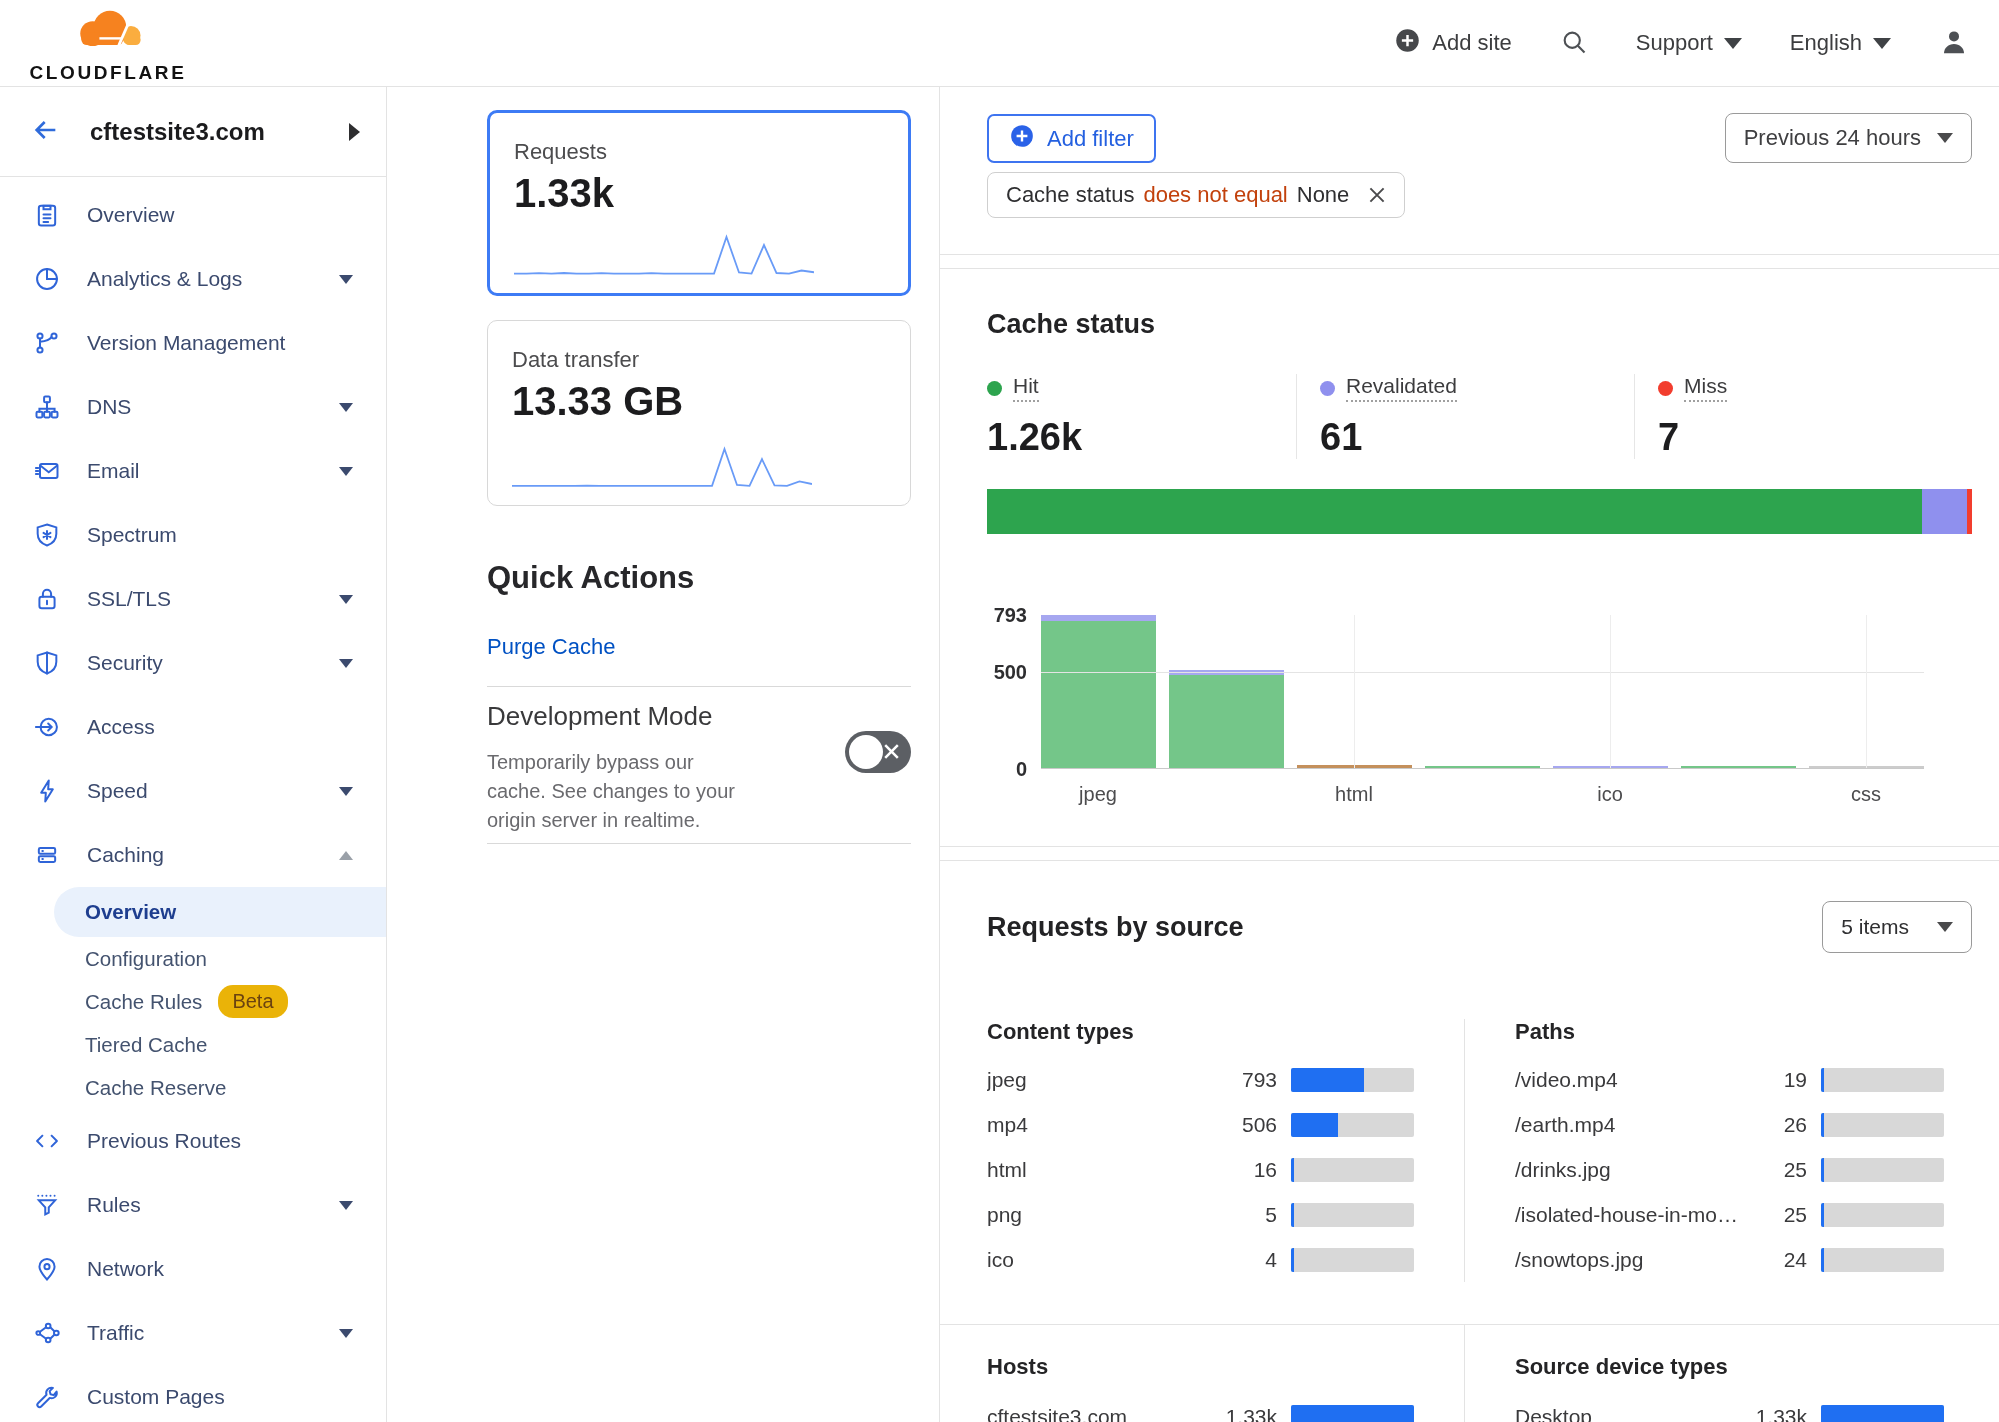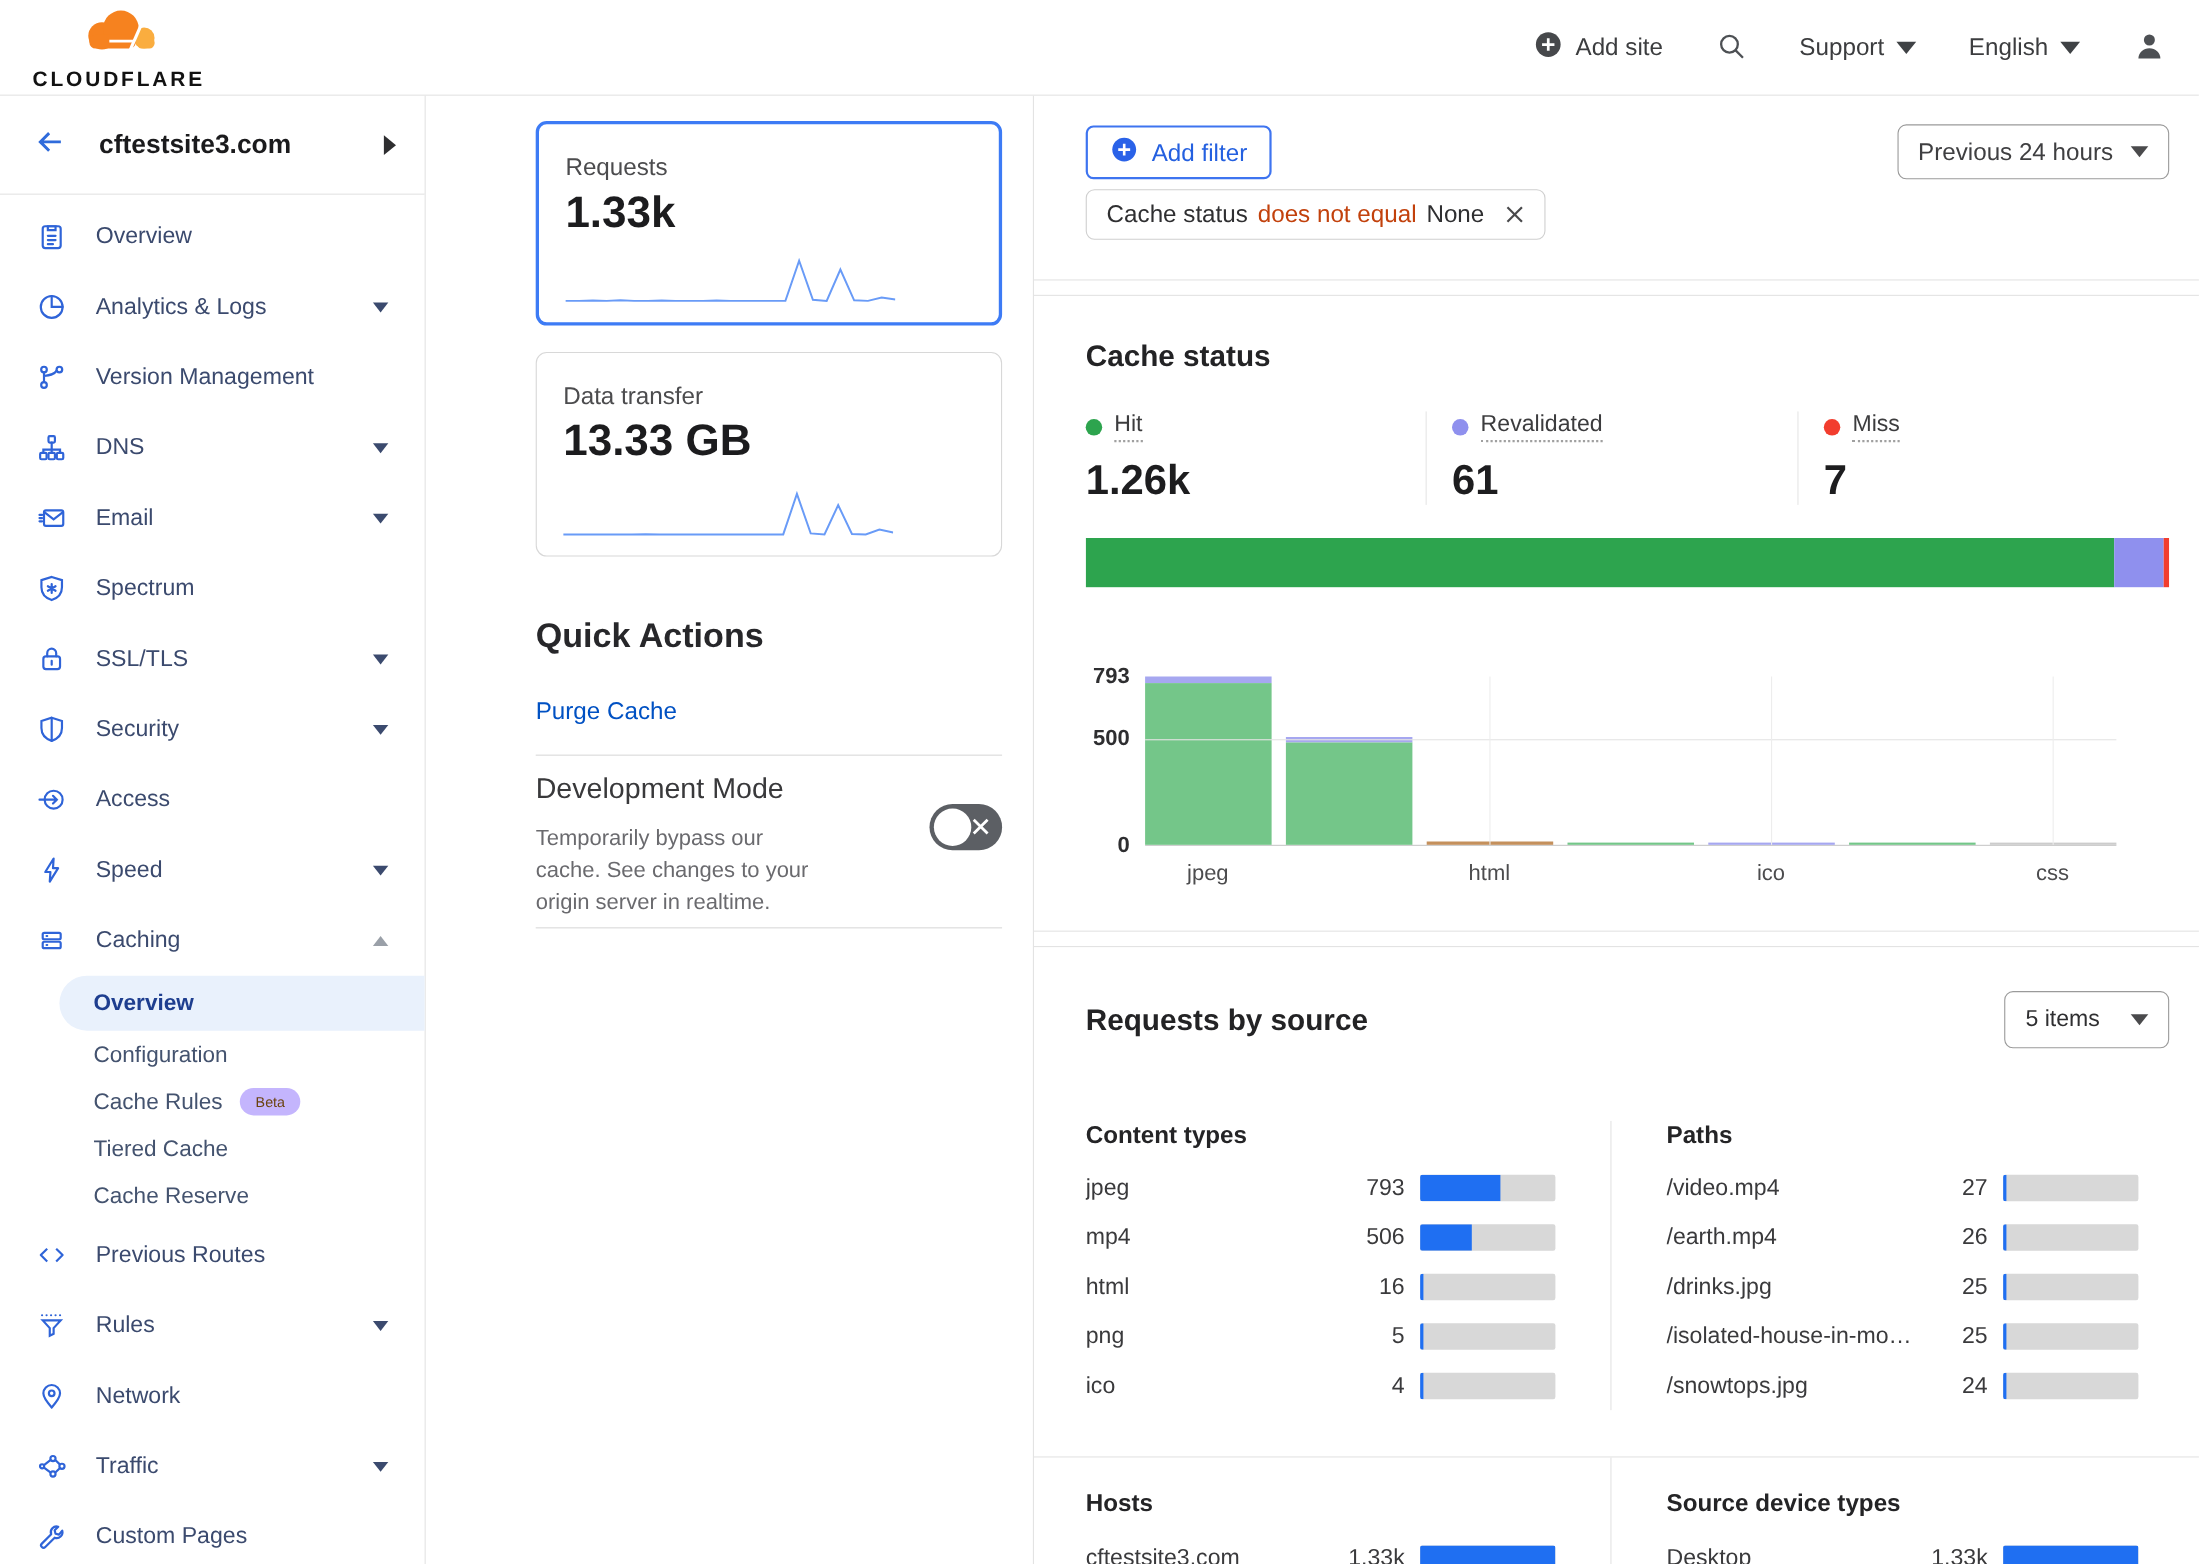--- a/index.html
+++ b/index.html
@@ -34,21 +34,21 @@
   .mi .ic { width:28px; height:28px; color:#2f64d8; flex:none; display:flex; }
   .mi .ml { flex:1; }
   .caret-down-navy { width:0; height:0; border-left:7px solid transparent;
     border-right:7px solid transparent; border-top:9px solid #3b4a6e; }
   .caret-up-gray { width:0; height:0; border-left:7px solid transparent;
     border-right:7px solid transparent; border-bottom:9px solid #9aa0a8; }
   .smi { height:43px; display:flex; align-items:center; padding-left:85px;
     font-size:20.5px; color:#44536f; cursor:pointer; }
   .smi.active { margin-left:54px; padding-left:31px; height:50px; background:#e9f1fc;
     border-radius:26px 0 0 26px; font-weight:700; color:#1e3e8f; }
-  .badge-beta { margin-left:16px; background:#c4b5fd; color:#6b4310; font-size:13px;
+  .badge-beta { margin-left:16px; background:#eab308; color:#6b4310; font-size:20px;
     padding:5px 14px; border-radius:15px; }
 
   
   .middle { width:552px; flex:none; padding:23px 28px 0 100px; }
   .metric-card { width:424px; height:186px; border:1px solid #d8d8d8; border-radius:10px;
     padding:26px 24px 18px 24px; margin-bottom:24px; position:relative; cursor:pointer; background:#fff; }
   .metric-card.selected { border:3px solid #3d7bf5; }
   .metric-label { font-size:22px; color:#4c4c4e; }
   .metric-value { font-size:40px; font-weight:700; color:#1c1c1e; margin-top:6px; }
   .sparkline { position:absolute; left:24px; right:24px; bottom:14px; height:48px; }
@@ -602,21 +602,21 @@
                 </span>
             </div>
           </div>
         </div>
 
         <div class="tcol">
           <h4>Paths</h4>
           <div class="rows">
             <div class="trow">
               <span class="lbl">/video.mp4</span>
-              <span class="val">27</span>
+              <span class="val">19</span>
               <span class="hbar">
                   <i style="width: 2%;"></i>
                 </span>
             </div>
             <div class="trow">
               <span class="lbl">/earth.mp4</span>
               <span class="val">26</span>
               <span class="hbar">
                   <i style="width: 2%;"></i>
                 </span>

